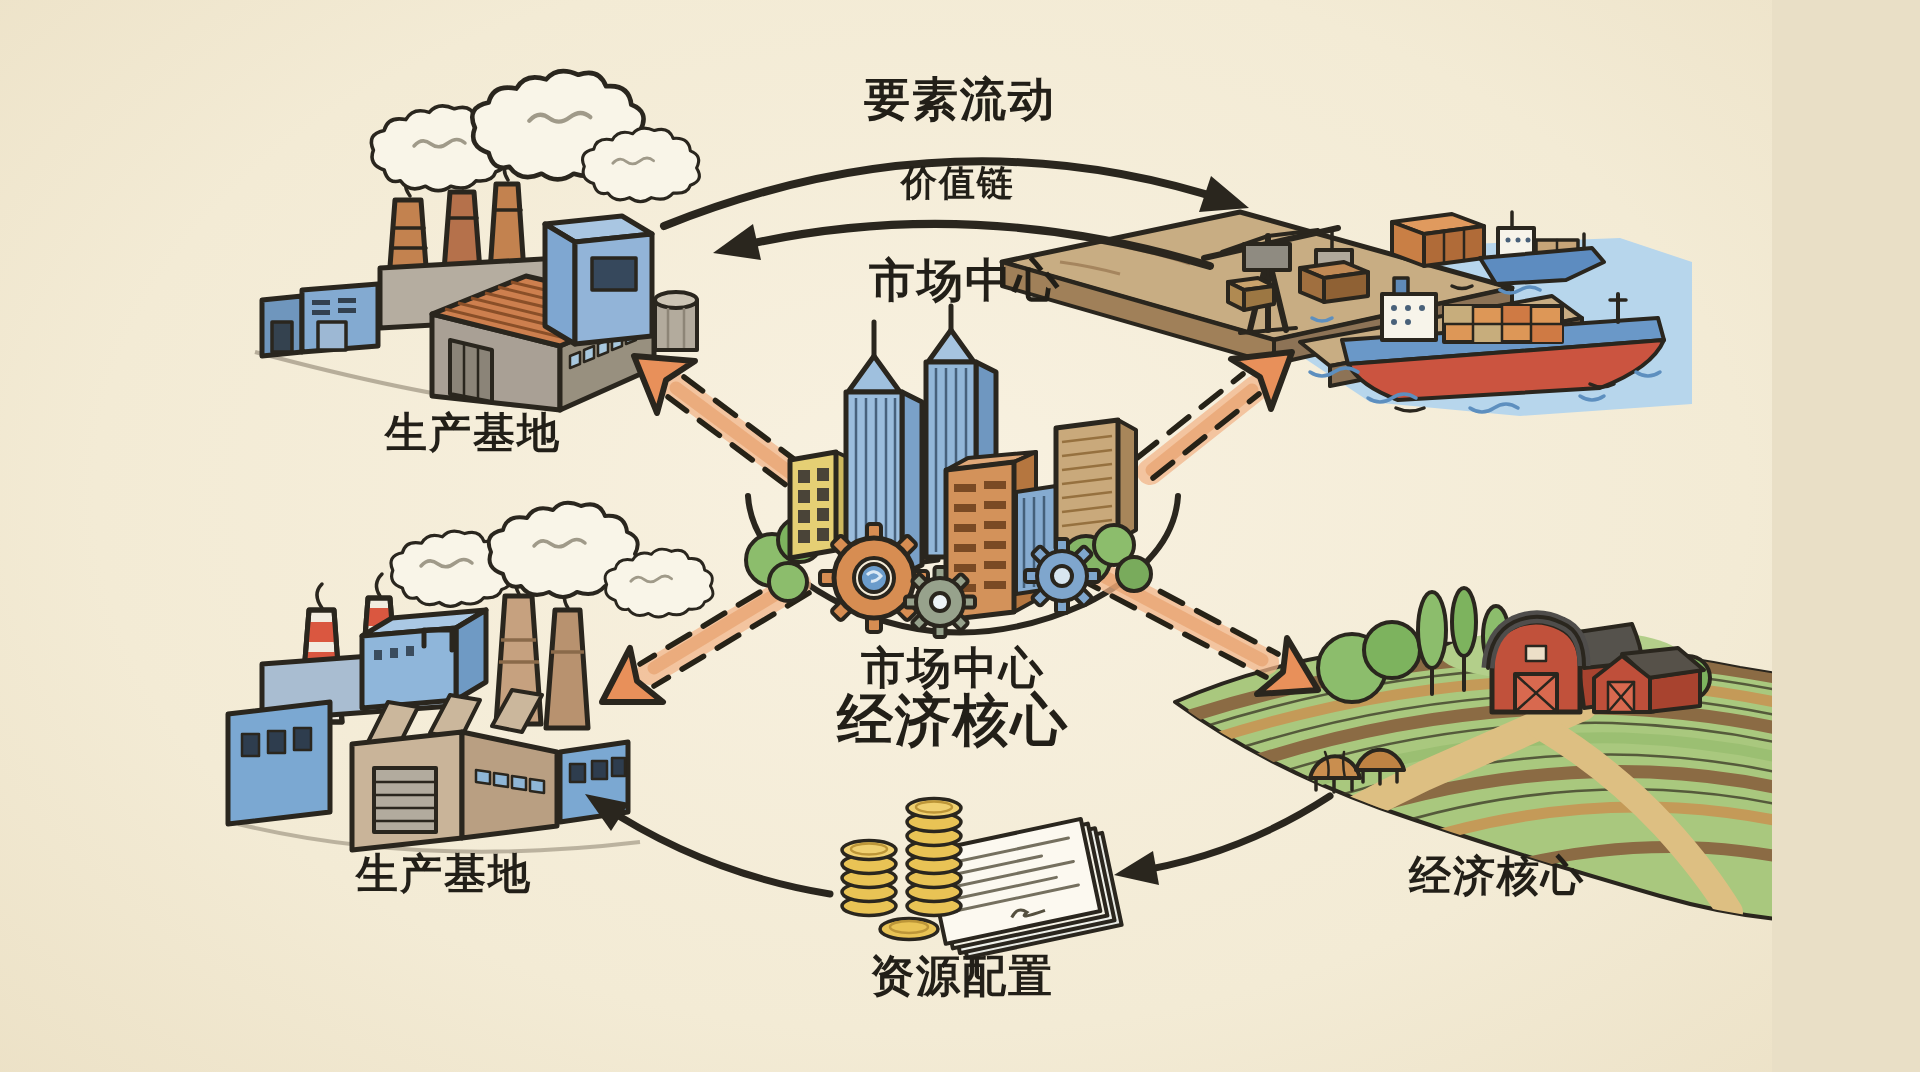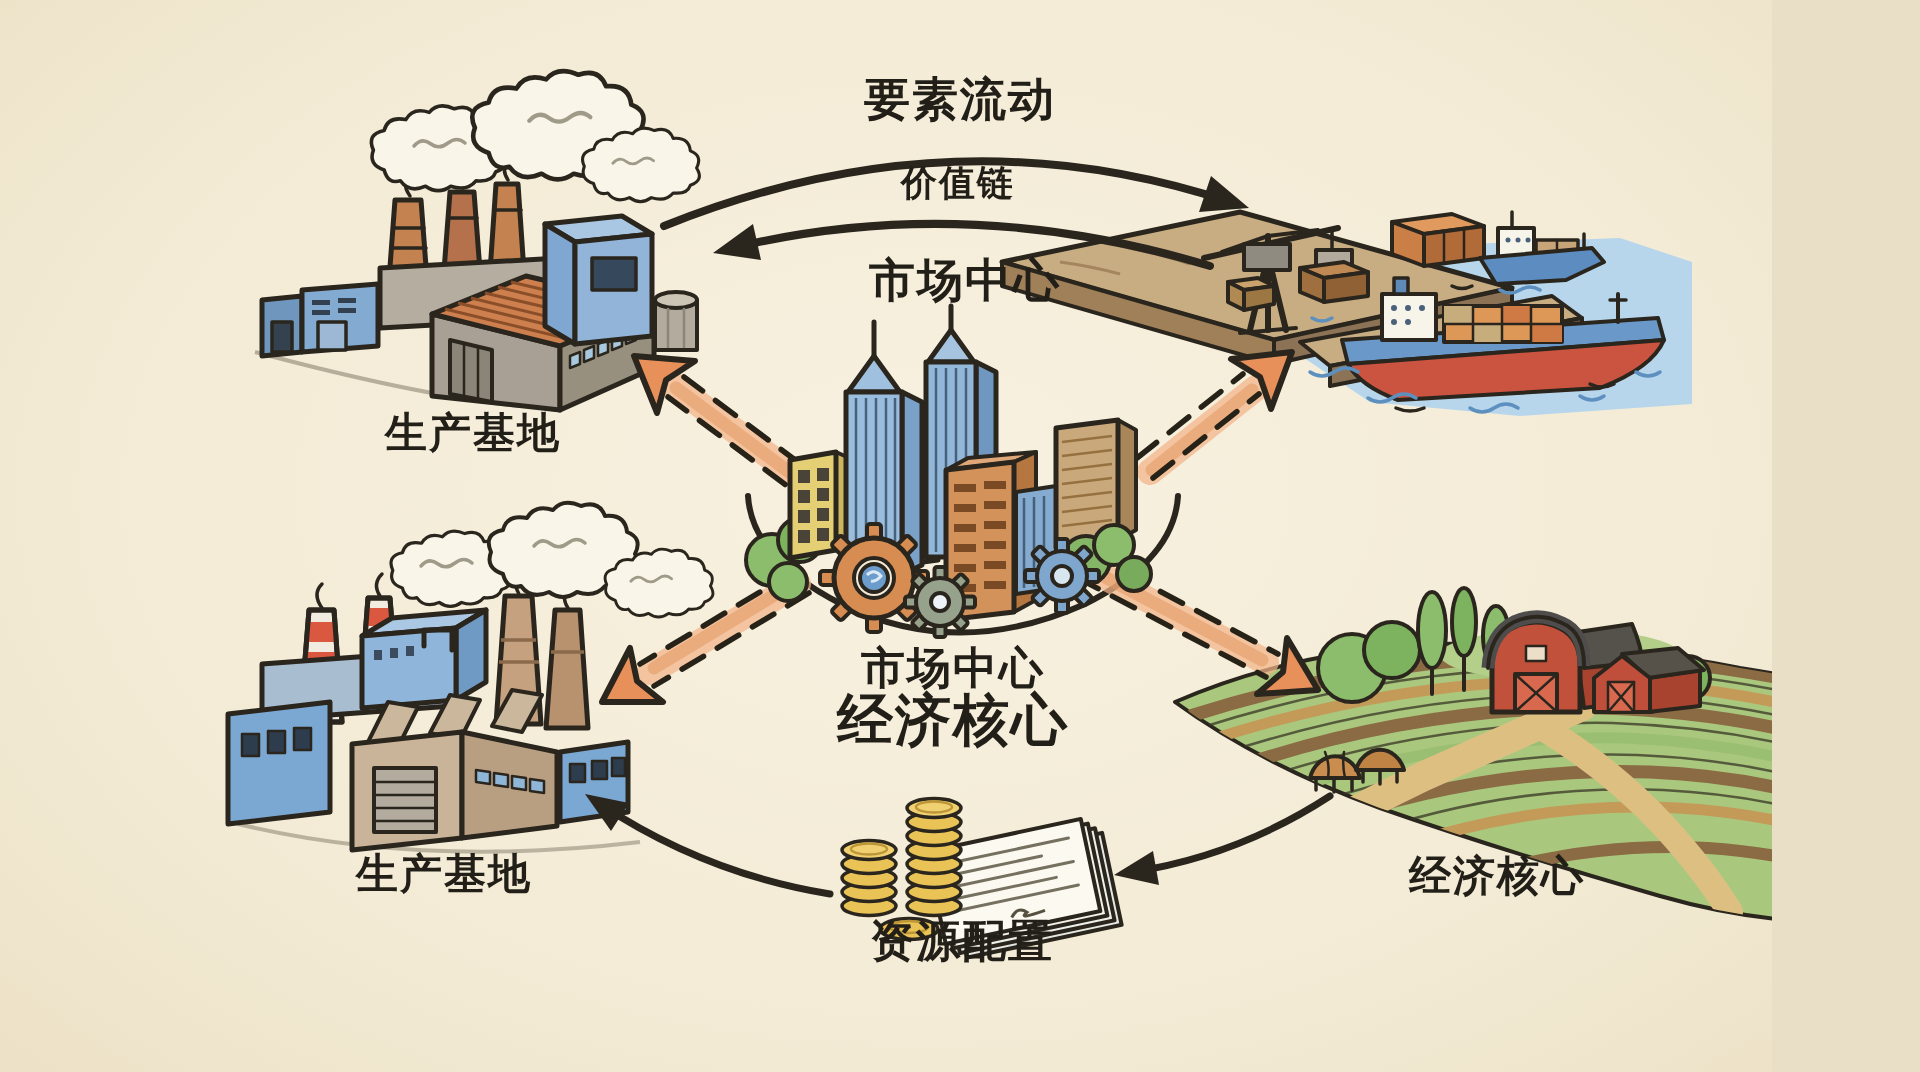--- a/index.html
+++ b/index.html
@@ -540,14 +540,14 @@
 </svg>
 
 <div class="lbl" style="left:960px;top:100px;font-size:46px;">要素流动</div>
 <div class="lbl" style="left:958px;top:183px;font-size:36px;">价值链</div>
 <div class="lbl" style="left:965px;top:281px;font-size:46px;">市场中心</div>
 <div class="lbl" style="left:473px;top:433px;font-size:42px;">生产基地</div>
 <div class="lbl" style="left:953px;top:668px;font-size:44px;">市场中心</div>
 <div class="lbl" style="left:953px;top:721px;font-size:56px;font-family:Liberation Mono, monospace;">经济核心</div>
 <div class="lbl" style="left:444px;top:874px;font-size:42px;">生产基地</div>
 <div class="lbl" style="left:1497px;top:876px;font-size:42px;">经济核心</div>
-<div class="lbl" style="left:962px;top:941px;font-size:44px;">资源配置</div>
+<div class="lbl" style="left:962px;top:976px;font-size:44px;">资源配置</div>
 </div>
 
 </body></html>

